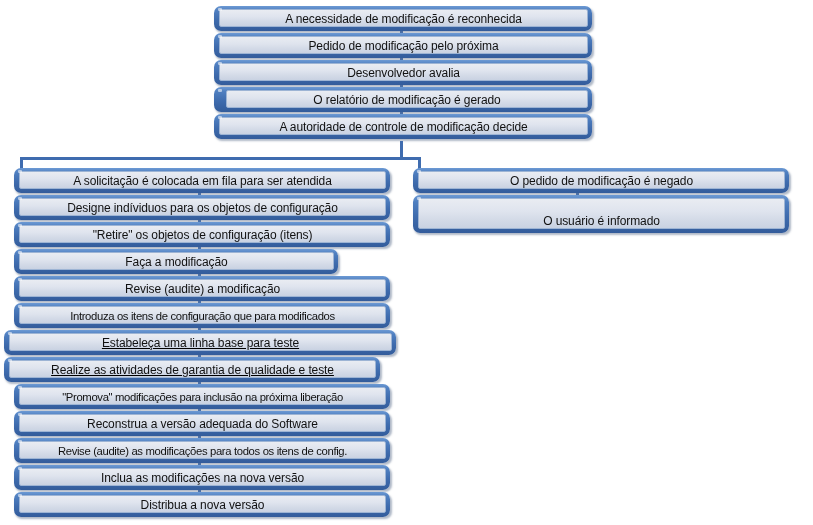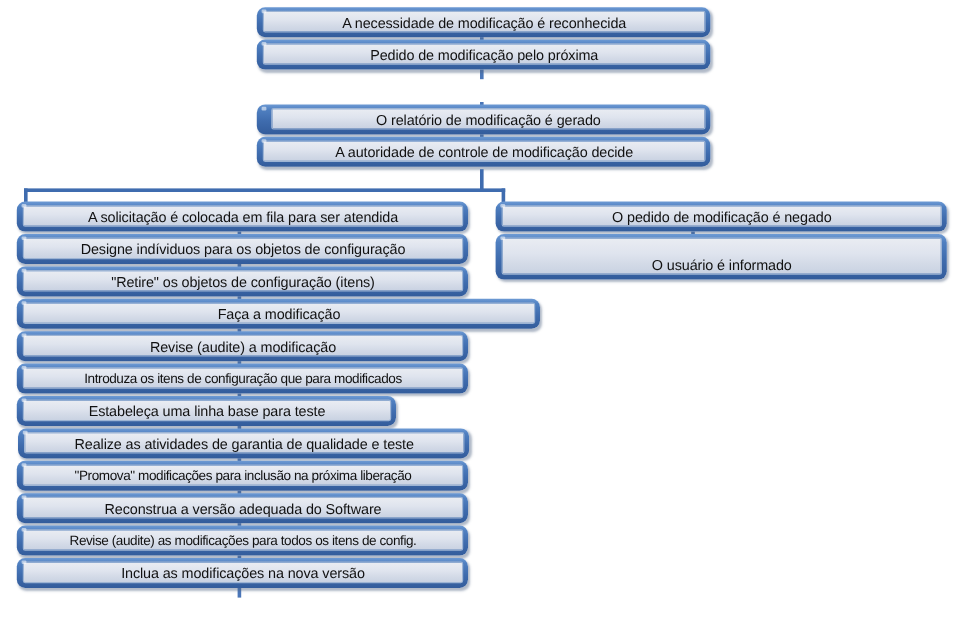--- a/index.html
+++ b/index.html
@@ -102,20 +102,25 @@
       <span class="box-label">A necessidade de modificação é reconhecida</span>
     </div>
   </div>
 
   <div class="box" style="left:214px; top:33px; width:378px; height:25px;">
     <div class="box-inner">
       <span class="box-label">Pedido de modificação pelo próxima</span>
     </div>
   </div>
 
+  <div class="box" style="left:214px; top:60px; width:378px; height:25px;">
+    <div class="box-inner">
+      <span class="box-label">Desenvolvedor avalia</span>
+    </div>
+  </div>
 
   <div class="box" style="left:214px; top:87px; width:378px; height:25px;padding-left:12px;">
     <div class="box-inner">
       <span class="box-label">O relatório de modificação é gerado</span>
     </div>
   </div>
 
   <div class="box" style="left:214px; top:114px; width:378px; height:25px;">
     <div class="box-inner">
       <span class="box-label">A autoridade de controle de modificação decide</span>
@@ -151,45 +156,45 @@
       <span class="box-label">Designe indíviduos para os objetos de configuração</span>
     </div>
   </div>
 
   <div class="box" style="left:14px; top:222px; width:376px; height:25px;">
     <div class="box-inner">
       <span class="box-label">"Retire" os objetos de configuração (itens)</span>
     </div>
   </div>
 
-  <div class="box" style="left:14px; top:249px; width:436px; height:25px;">
+  <div class="box" style="left:14px; top:249px; width:324px; height:25px;">
     <div class="box-inner">
       <span class="box-label">Faça a modificação</span>
     </div>
   </div>
 
   <div class="box" style="left:14px; top:276px; width:376px; height:25px;">
     <div class="box-inner">
       <span class="box-label">Revise (audite) a modificação</span>
     </div>
   </div>
 
   <div class="box" style="left:14px; top:303px; width:376px; height:25px;">
     <div class="box-inner">
       <span class="box-label small">Introduza os itens de configuração que para modificados</span>
     </div>
   </div>
 
-  <div class="box" style="left:14px; top:330px; width:316px; height:25px;">
+  <div class="box" style="left:4px; top:330px; width:392px; height:25px;text-decoration:underline;">
     <div class="box-inner">
       <span class="box-label">Estabeleça uma linha base para teste</span>
     </div>
   </div>
 
-  <div class="box" style="left:15px; top:357px; width:376px; height:25px;">
+  <div class="box" style="left:4px; top:357px; width:376px; height:25px;text-decoration:underline;">
     <div class="box-inner">
       <span class="box-label">Realize as atividades de garantia de qualidade e teste</span>
     </div>
   </div>
 
   <div class="box" style="left:14px; top:384px; width:376px; height:25px;">
     <div class="box-inner">
       <span class="box-label small">"Promova" modificações para inclusão na próxima liberação</span>
     </div>
   </div>
@@ -205,20 +210,25 @@
       <span class="box-label small">Revise (audite) as modificações para todos os itens de config.</span>
     </div>
   </div>
 
   <div class="box" style="left:14px; top:465px; width:376px; height:25px;">
     <div class="box-inner">
       <span class="box-label">Inclua as modificações na nova versão</span>
     </div>
   </div>
 
+  <div class="box" style="left:14px; top:492px; width:376px; height:25px;">
+    <div class="box-inner">
+      <span class="box-label">Distribua a nova versão</span>
+    </div>
+  </div>
 
   <div class="tick" style="left:576px; top:193px; height:8px;"></div>
 
   <div class="box" style="left:413px; top:168px; width:376px; height:25px;">
     <div class="box-inner">
       <span class="box-label">O pedido de modificação é negado</span>
     </div>
   </div>
 
   <div class="box" style="left:413px; top:195px; width:376px; height:38px;">

